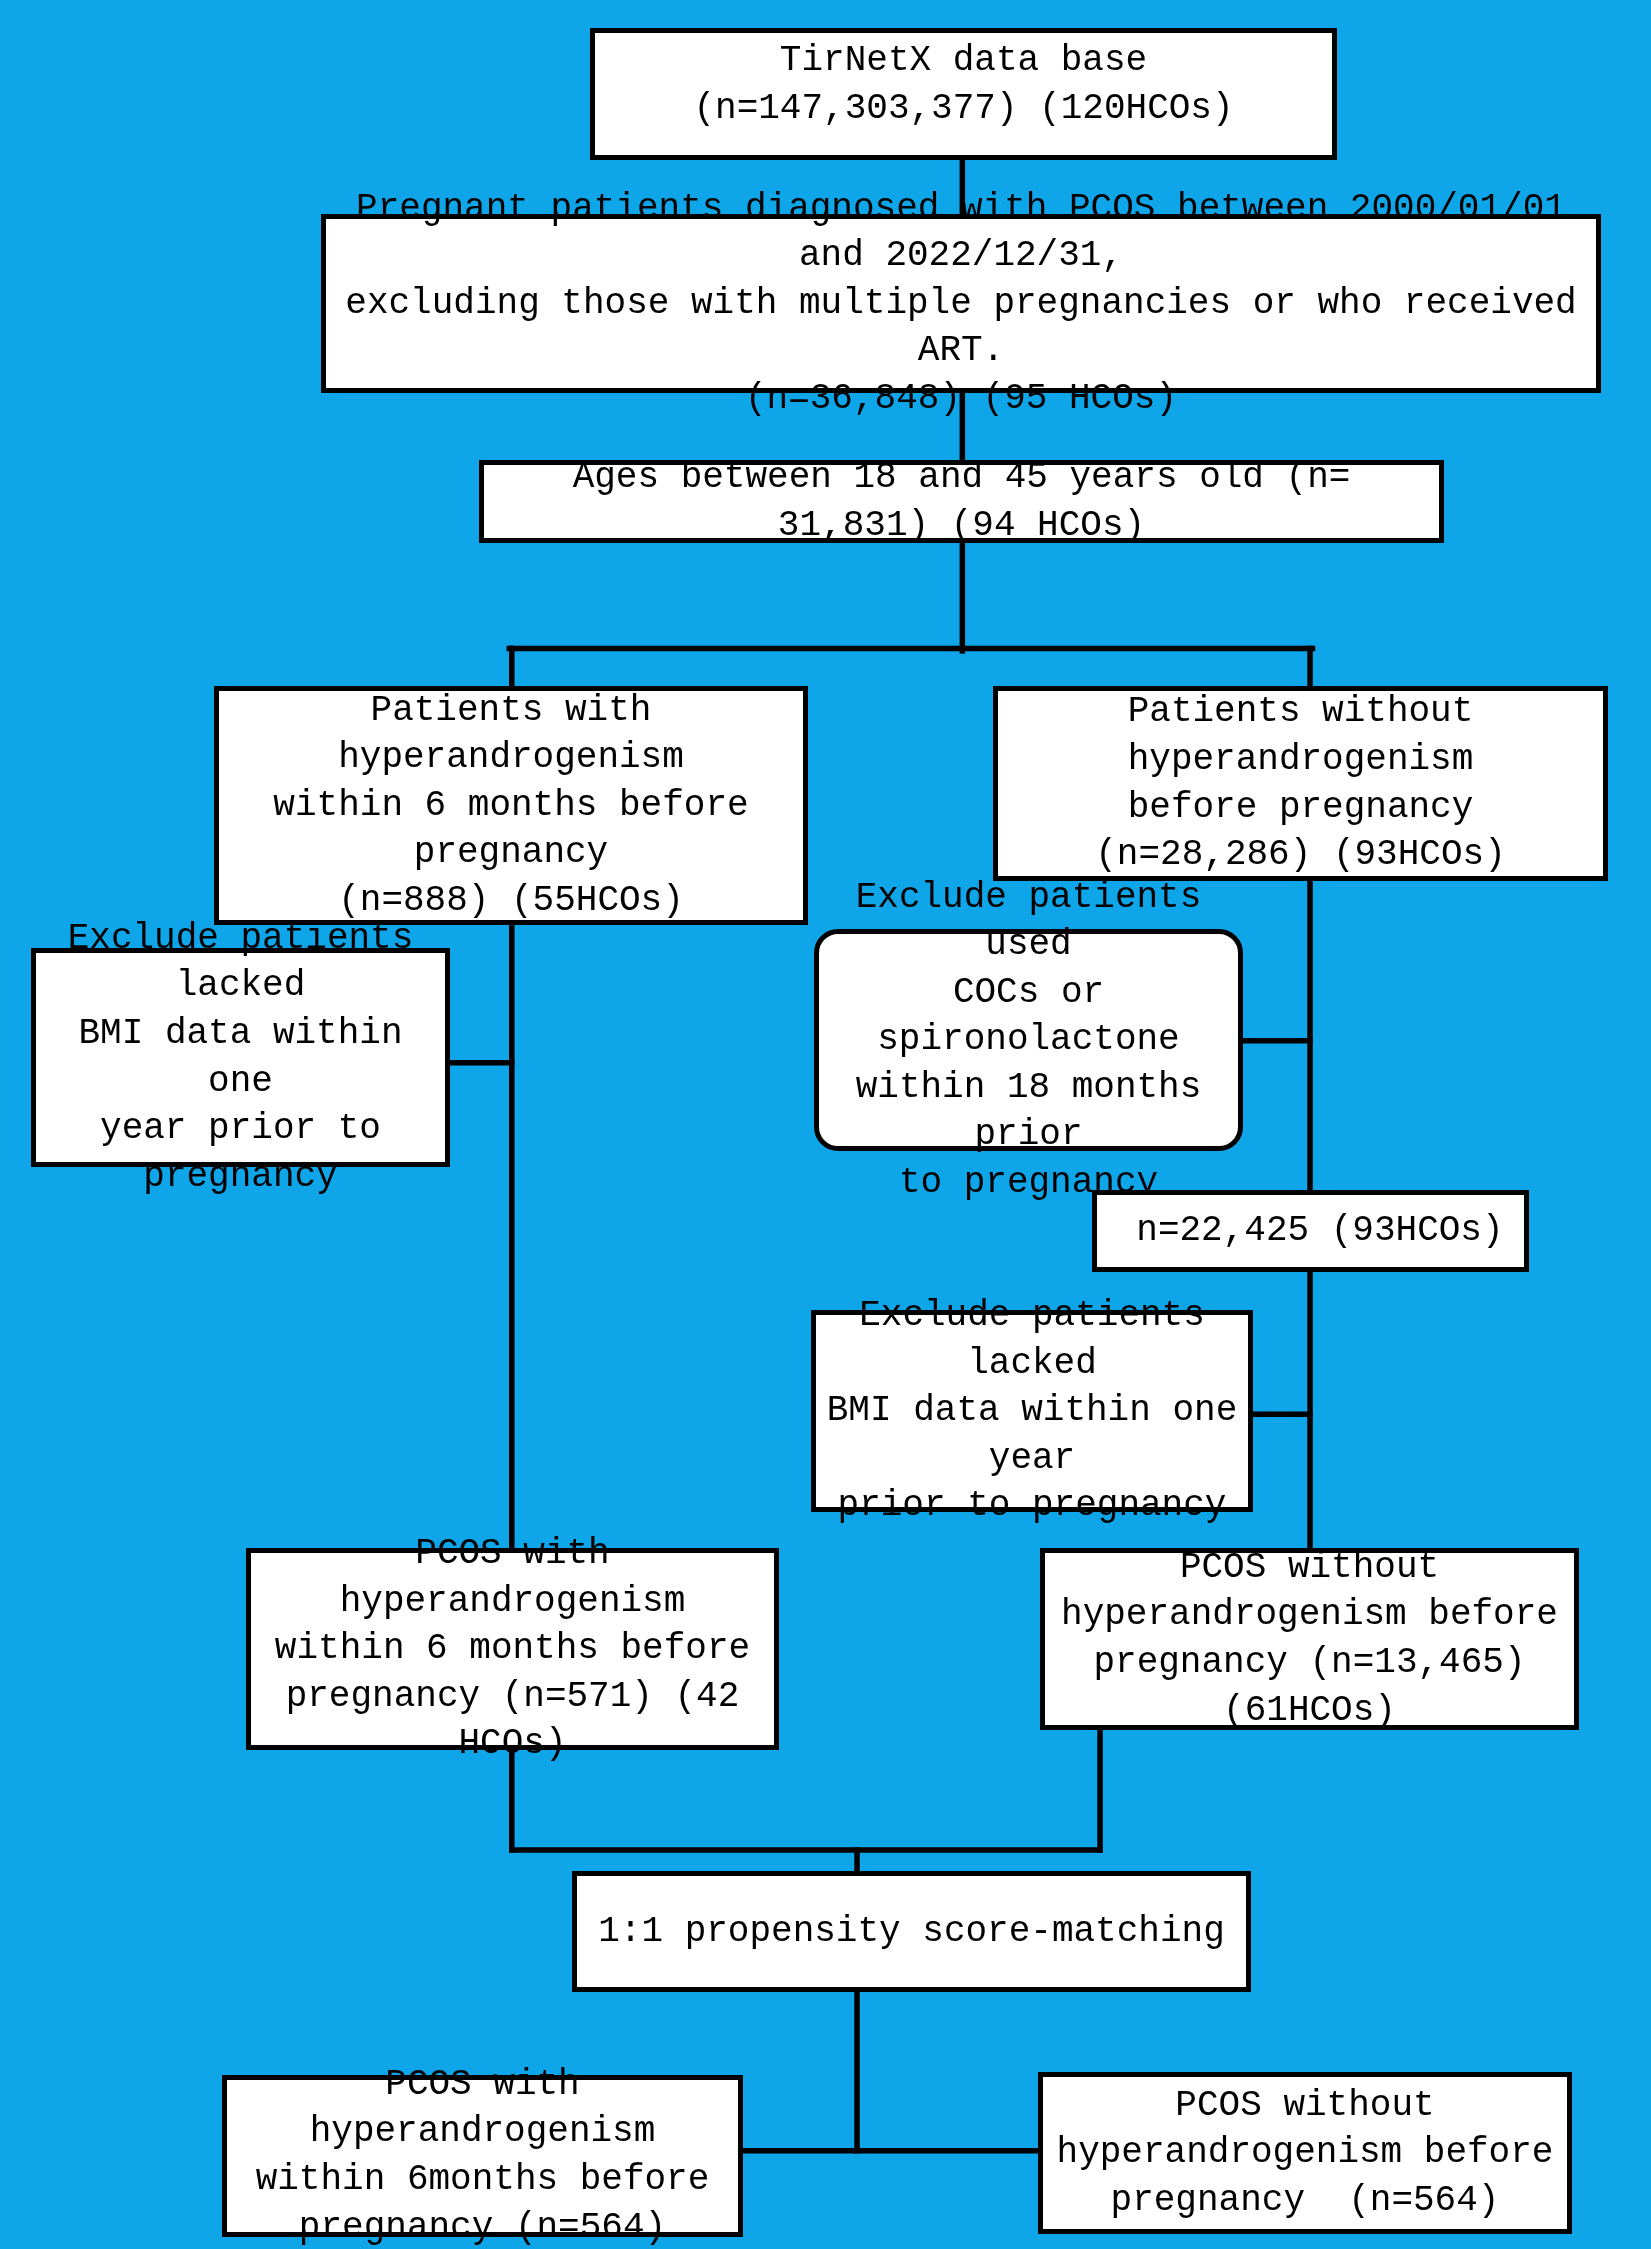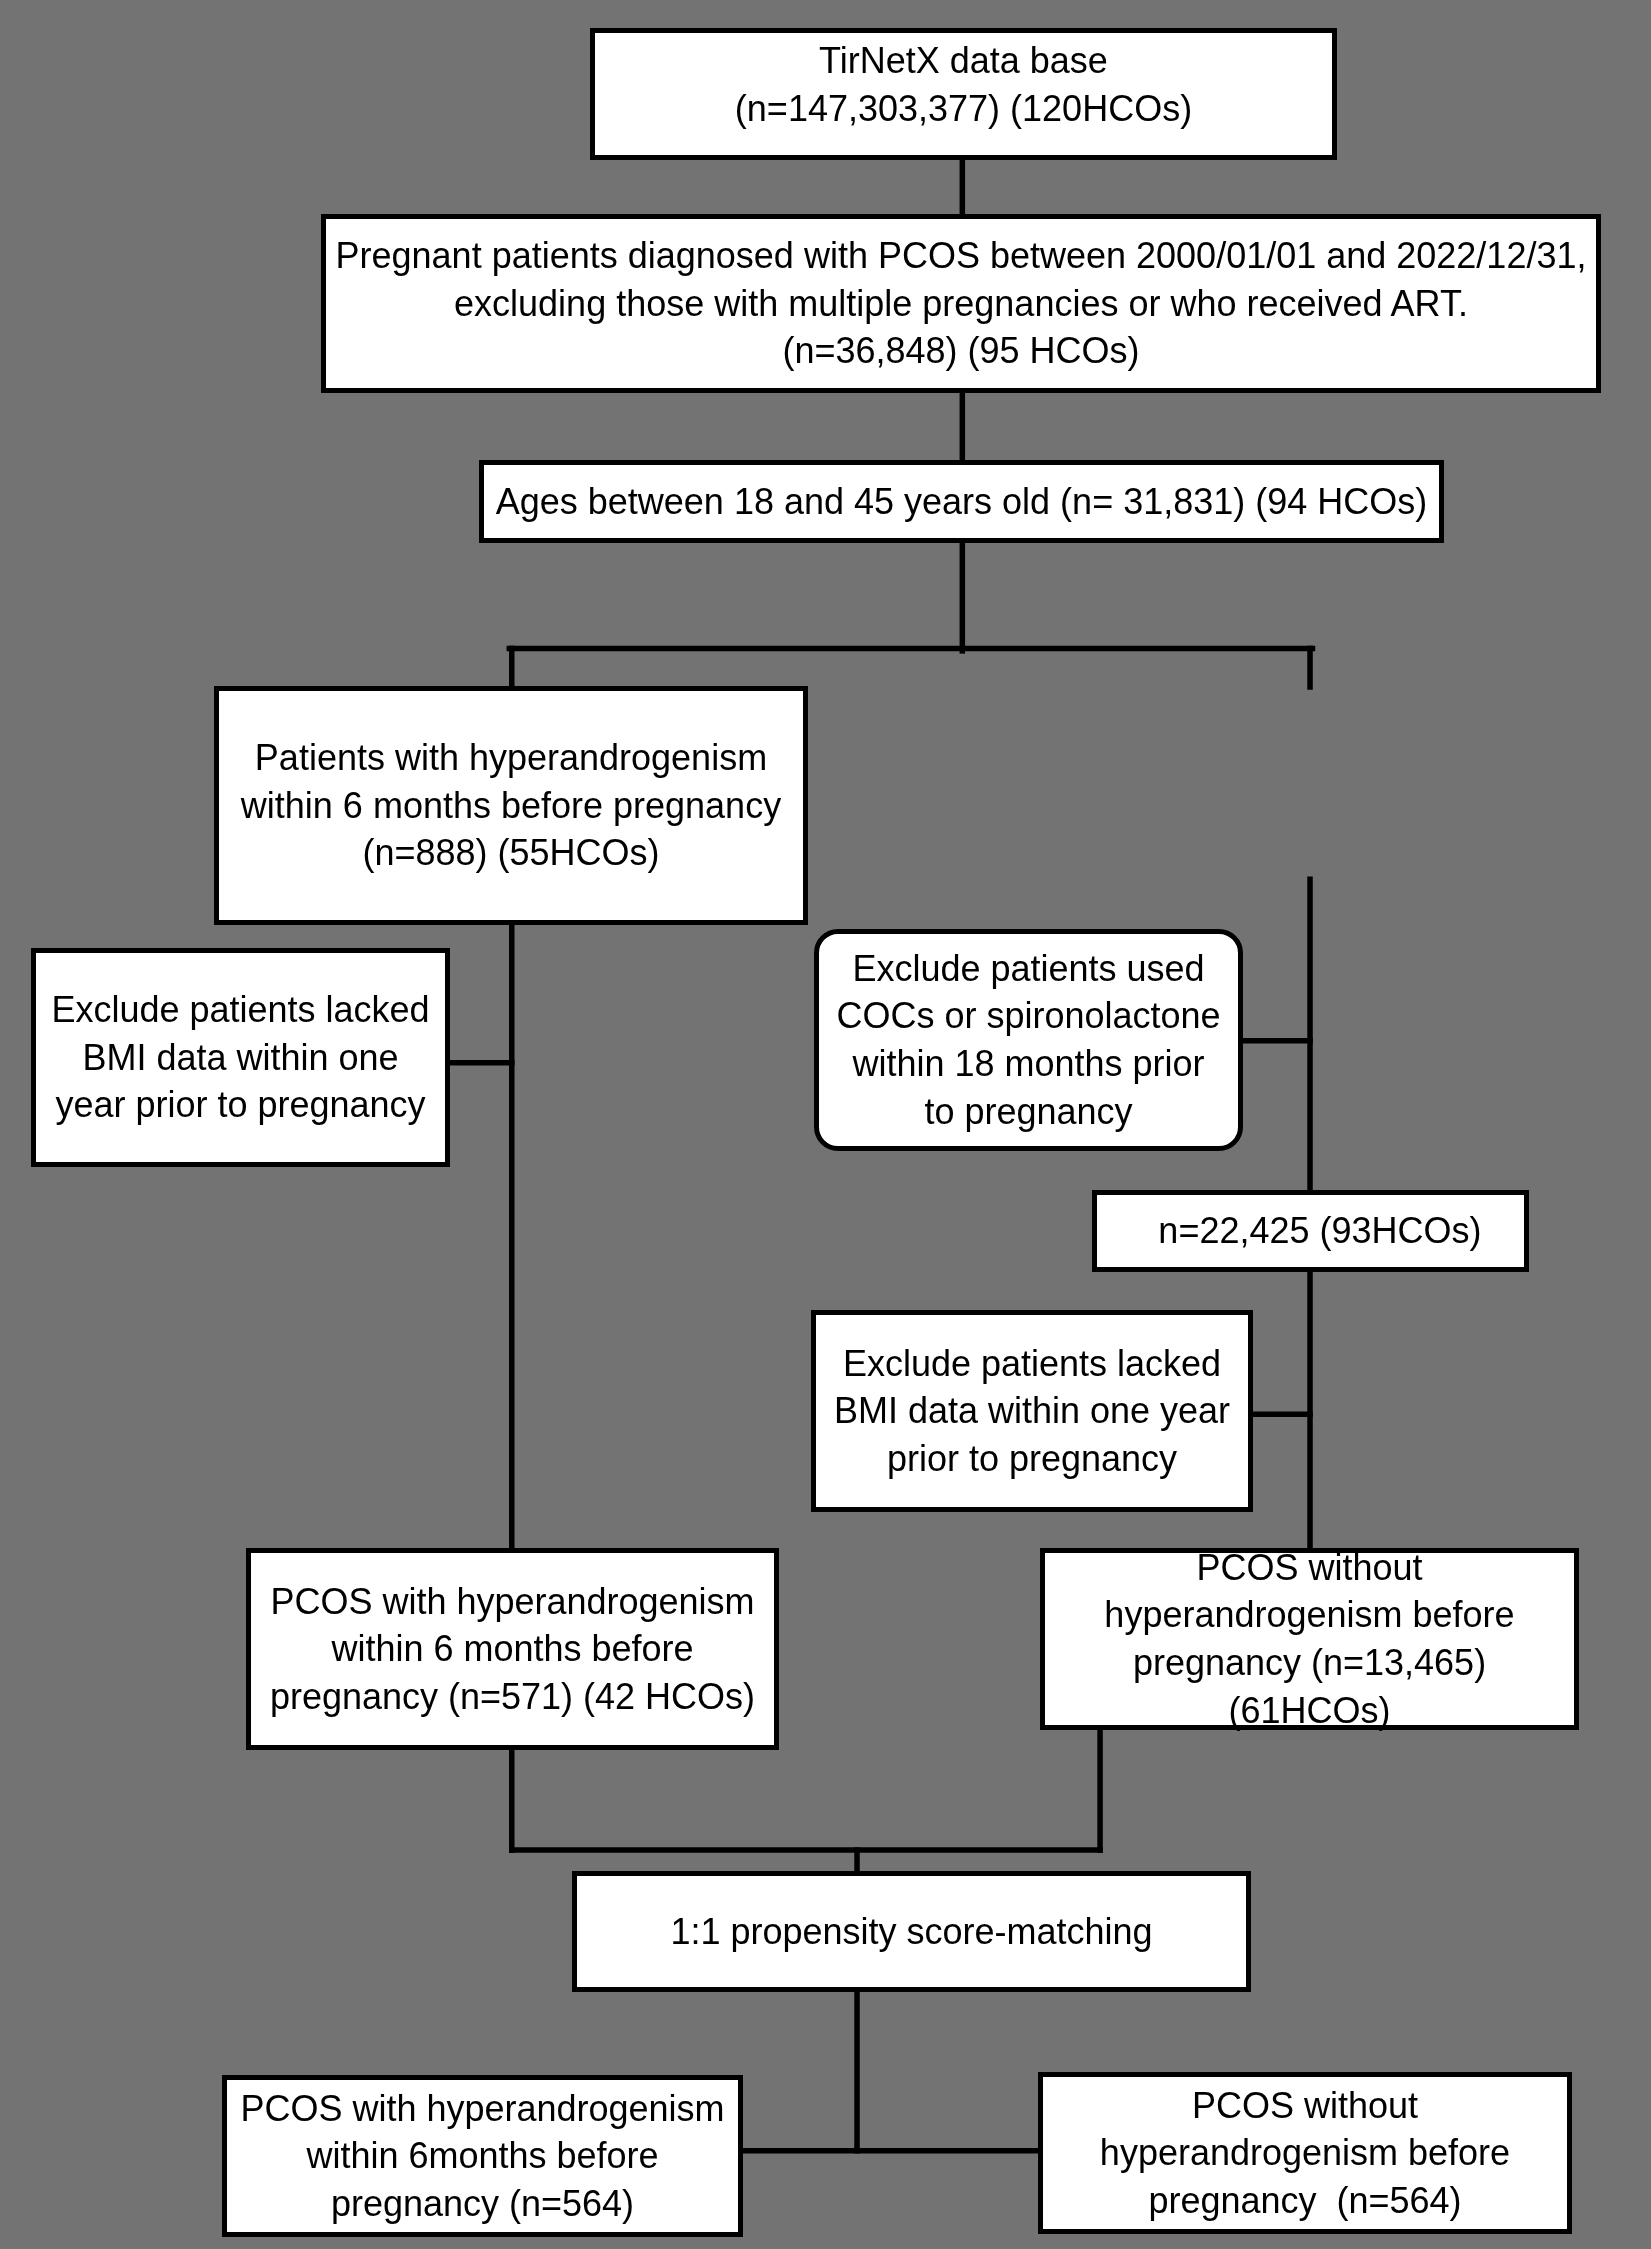--- a/index.html
+++ b/index.html
@@ -4,22 +4,22 @@
 <style>
   html, body {
     margin: 0;
     padding: 0;
     background: #ffffff;
   }
   #canvas {
     position: relative;
     width: 1651px;
     height: 2250px;
-    background: #737373;
-    font-family: Liberation Sans, sans-serif;
+    background: #0ea5e9;
+    font-family: Liberation Mono, monospace;
     color: #000000;
   }
   #connectors {
     position: absolute;
     left: 0;
     top: 0;
     width: 1651px;
     height: 2250px;
   }
   .node {
@@ -72,20 +72,23 @@
   <div class="node" style="left:321px; top:214px; width:1280px; height:179px;">Pregnant patients diagnosed with PCOS between 2000/01/01 and 2022/12/31,
 excluding those with multiple pregnancies or who received ART.
 (n=36,848) (95 HCOs)</div>
 
   <div class="node" style="left:479px; top:460px; width:965px; height:83px;">Ages between 18 and 45 years old (n= 31,831) (94 HCOs)</div>
 
   <div class="node" style="left:214px; top:686px; width:594px; height:239px;">Patients with hyperandrogenism
 within 6 months before pregnancy
 (n=888) (55HCOs)</div>
 
+  <div class="node" style="left:993px; top:686px; width:615px; height:195px;">Patients without hyperandrogenism
+before pregnancy
+(n=28,286) (93HCOs)</div>
 
   <div class="node" style="left:31px; top:948px; width:419px; height:219px;">Exclude patients lacked
 BMI data within one
 year prior to pregnancy</div>
 
   <div class="node" style="left:814px; top:929px; width:429px; height:222px;border-radius:24px;">Exclude patients used
 COCs or spironolactone
 within 18 months prior
 to pregnancy</div>
 

